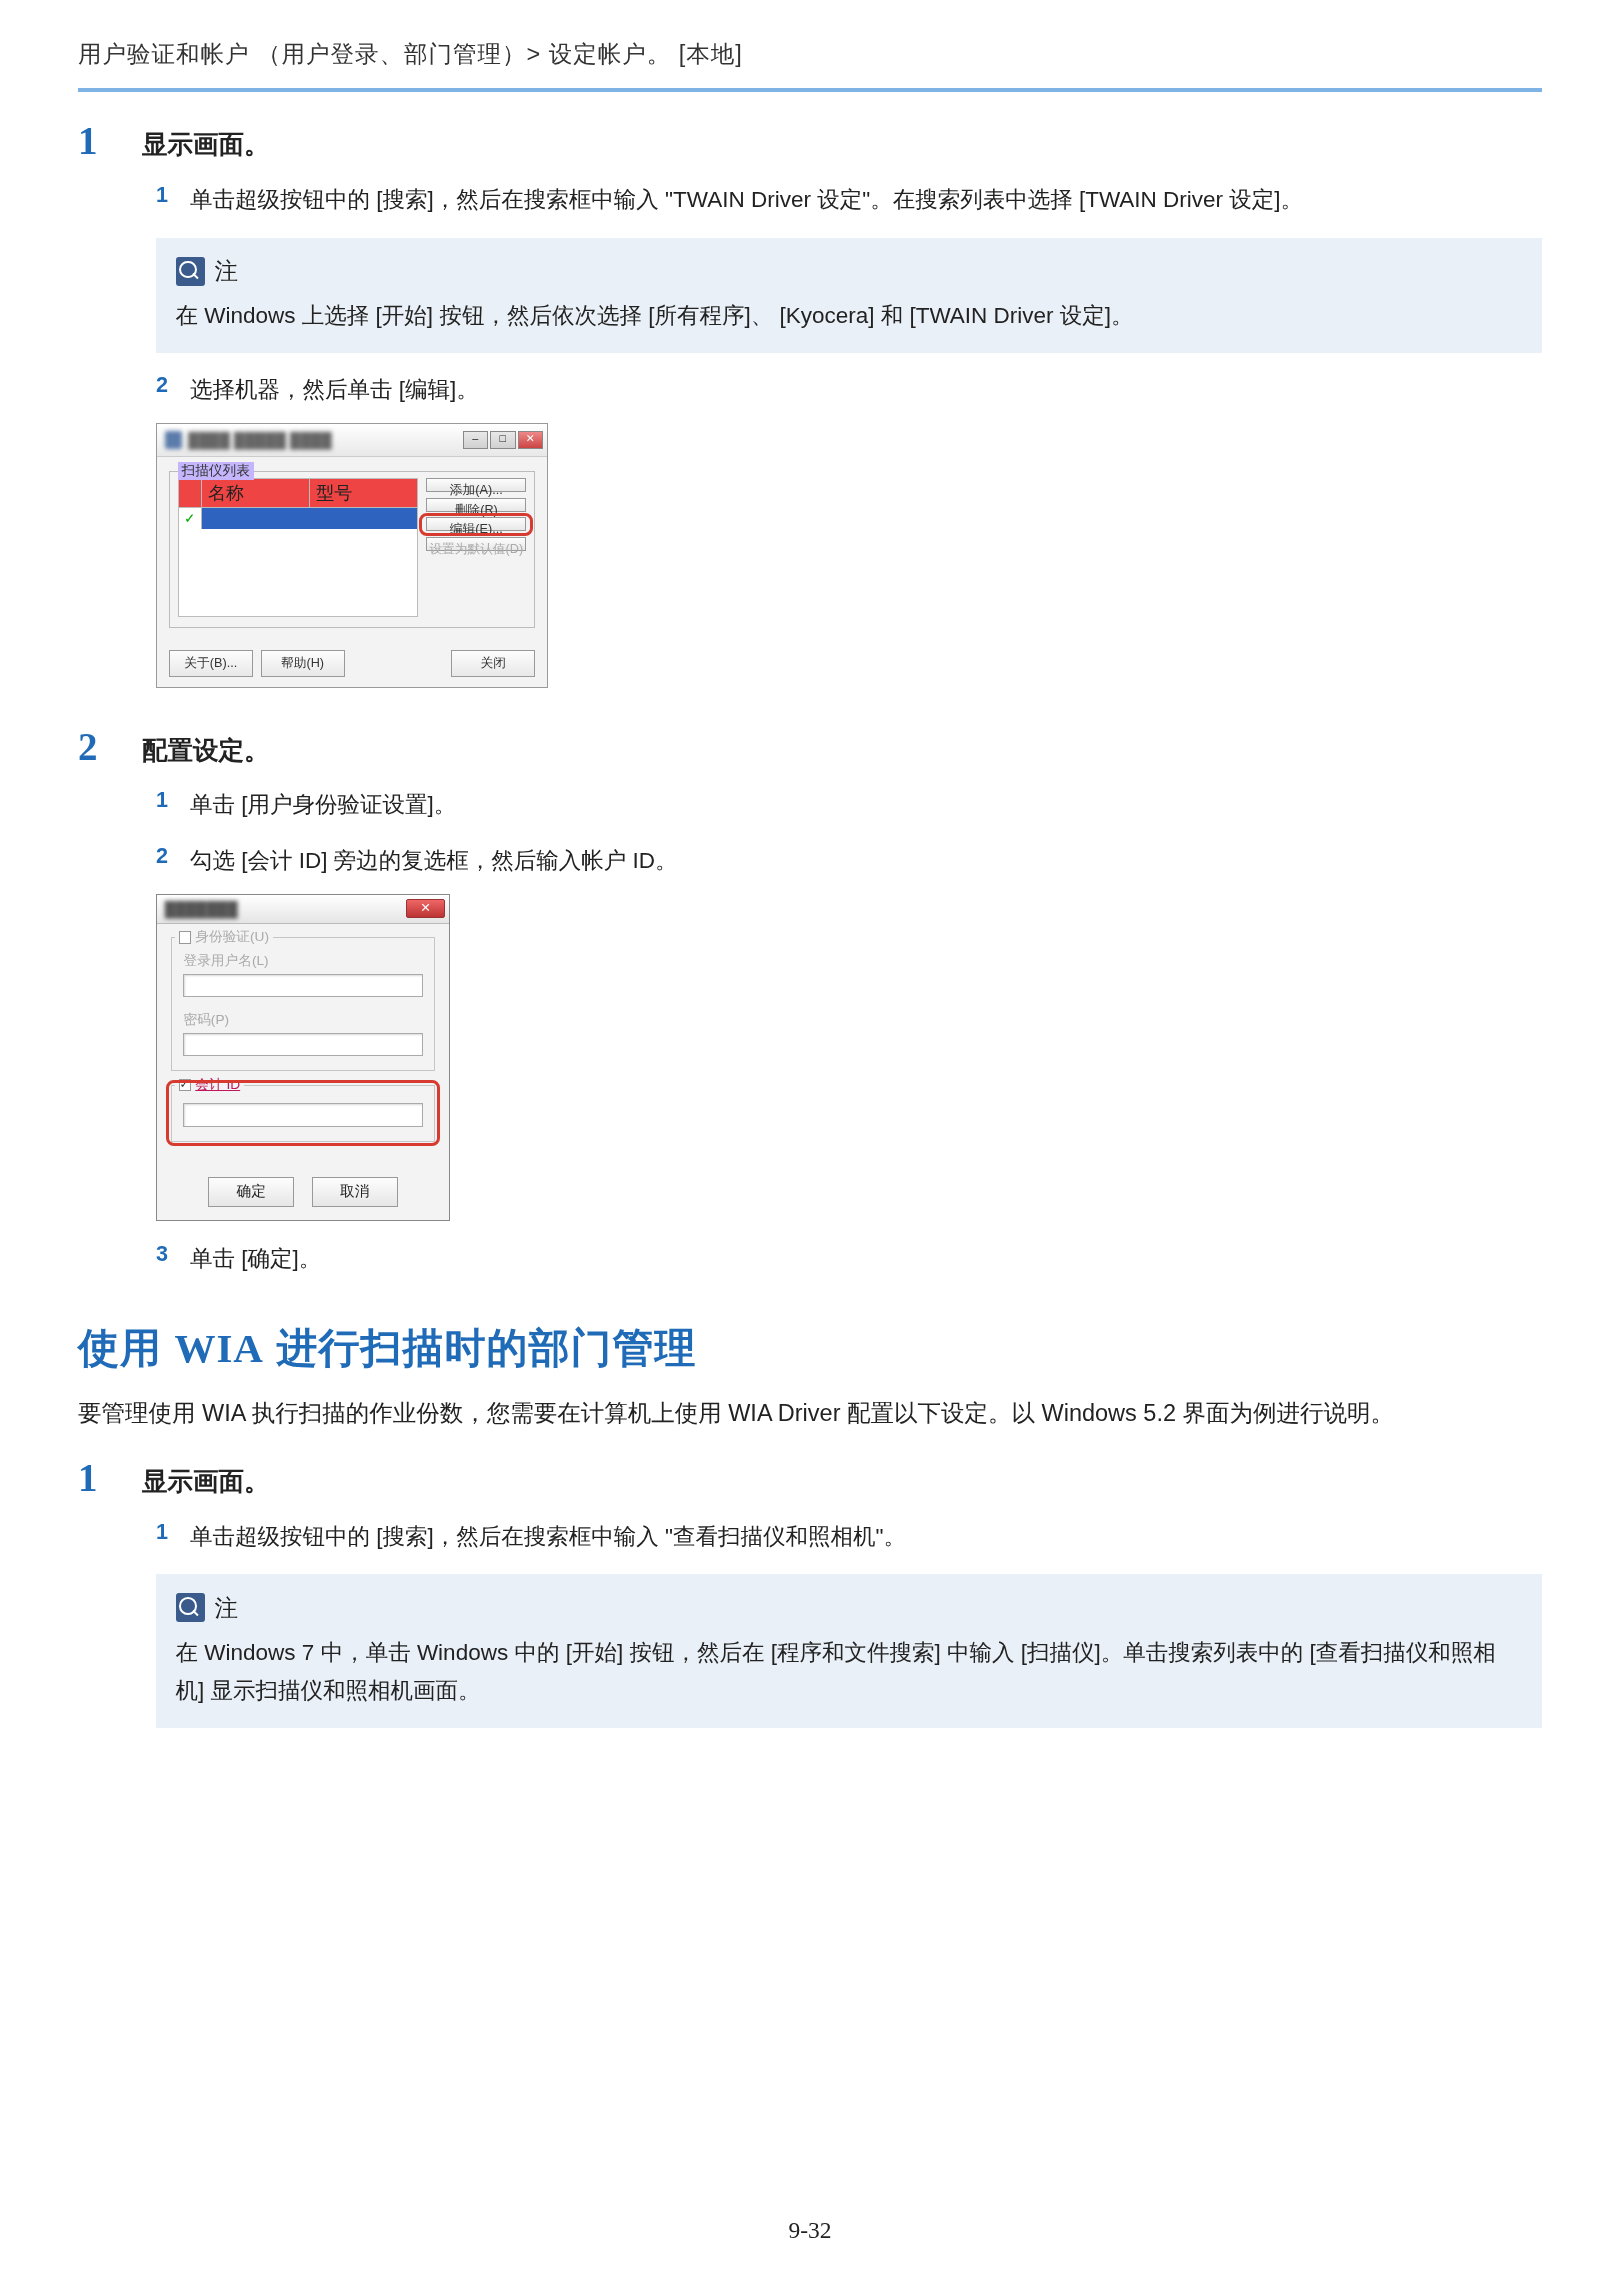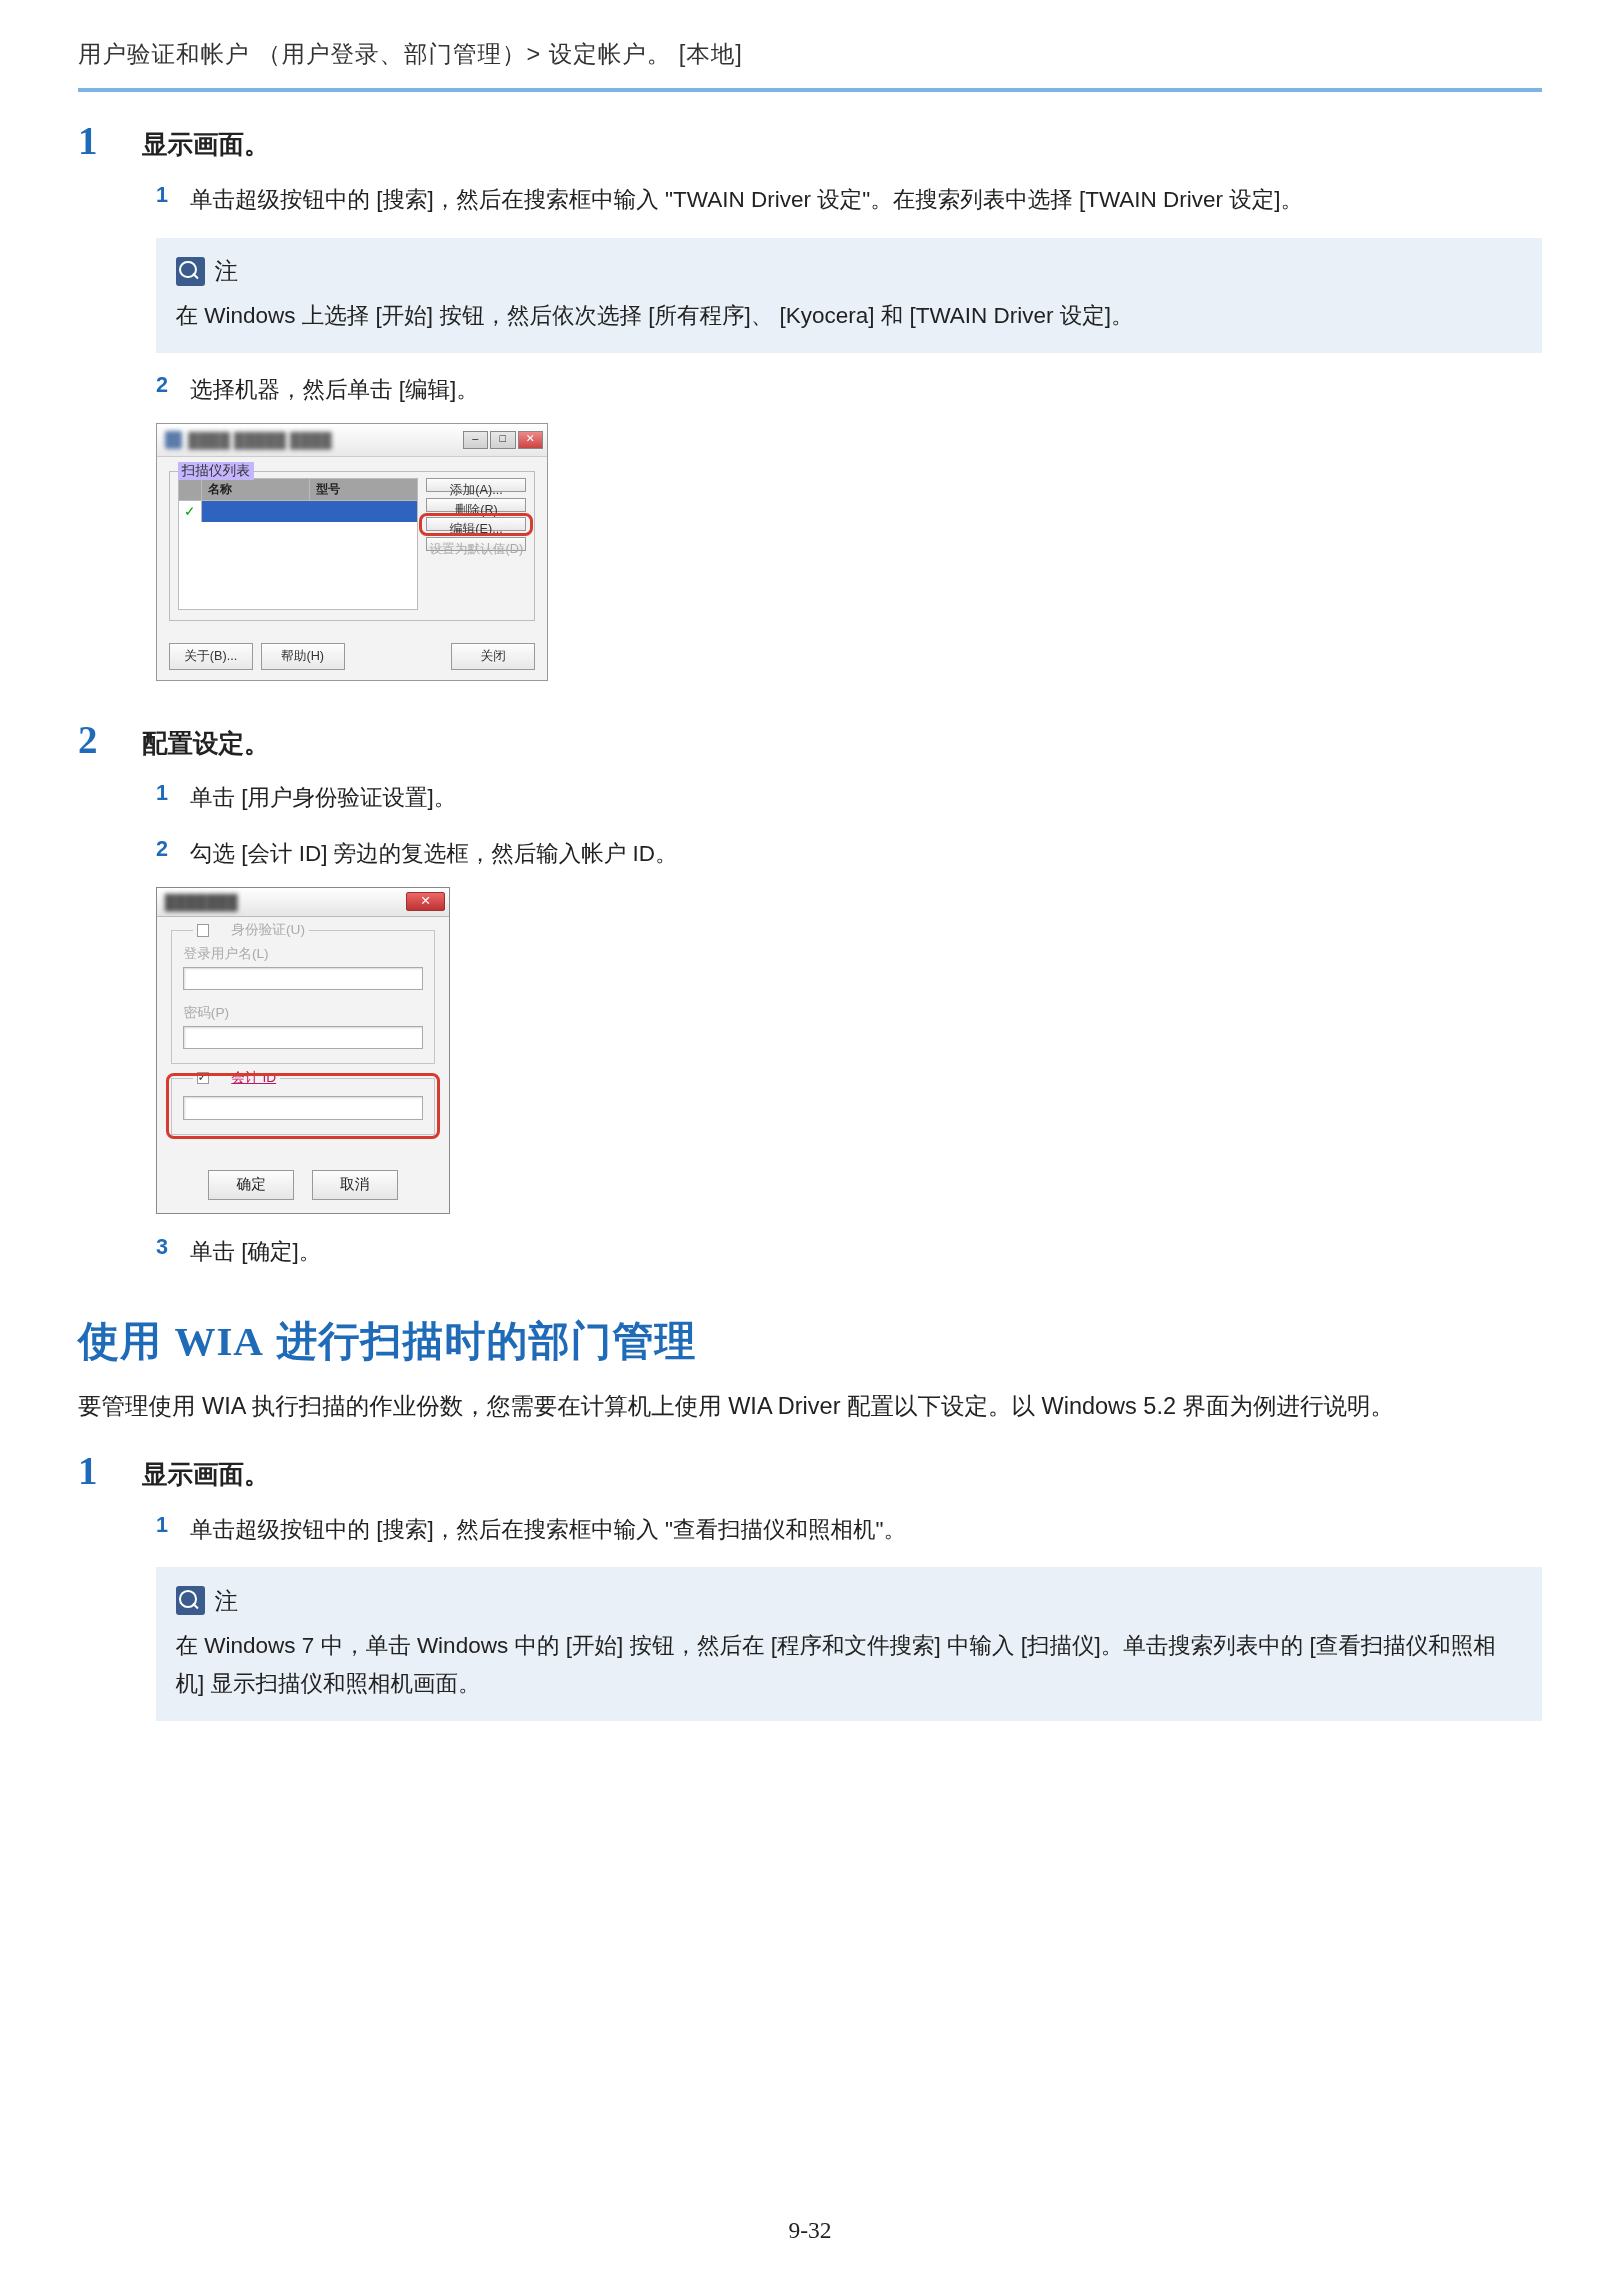--- a/index.html
+++ b/index.html
@@ -181,24 +181,23 @@
   }
   .scan-table {
     width: 100%;
     display: flex;
   }
   .scan-left {
     flex: 1;
   }
   .scan-head {
     display: flex;
-    background: #a3a3a3;
+    background: #ef4444;
     border: 1px solid #bbb;
-    font-size: 12px;
-    font-weight: bold;
+    font-size: 18px;
   }
   .scan-head > div {
     padding: 2px 5.9px;
     border-right: 1px solid #bbb;
   }
   .scan-head > div:first-child { width: 23.5px; }
   .scan-head > div:nth-child(2) { flex: 1; }
   .scan-head > div:nth-child(3) { flex: 1; border-right: none; }
   .scan-row-sel {
     height: 21.6px;
@@ -305,28 +304,28 @@
     padding: 13.7px 13.7px;
   }
   .fs2 {
     border: 1px solid #c5c5c5;
     padding: 9.8px 11.8px 13.7px 11.8px;
     position: relative;
     margin-bottom: 13.7px;
   }
   .fs2-legend {
     position: absolute;
-    top: -9.8px; left: 21px;
+    top: -9.8px; left: 3px;
     background: #f3f3f3;
     padding: 0 3.9px;
     font-size: 13.7px;
     color: #aaa;
     display: flex;
     align-items: center;
-    gap: 22px;
+    gap: 4px;
   }
   .chk {
     width: 12.7px; height: 12.7px;
     border: 1px solid #999;
     background: #fff;
     display: inline-block;
     position: relative;
   }
   .chk.on::after {
     content: "✓";

